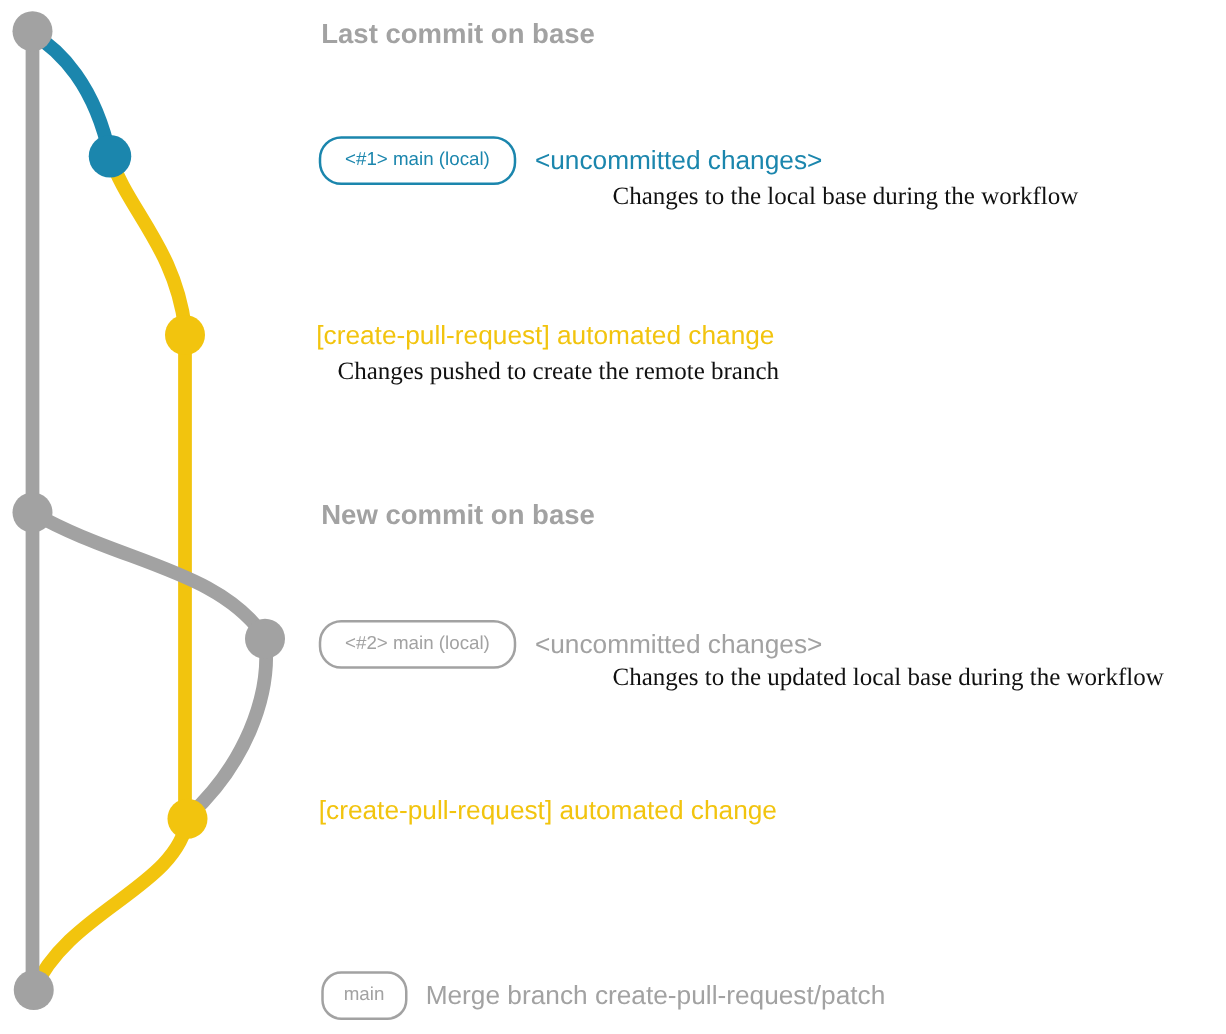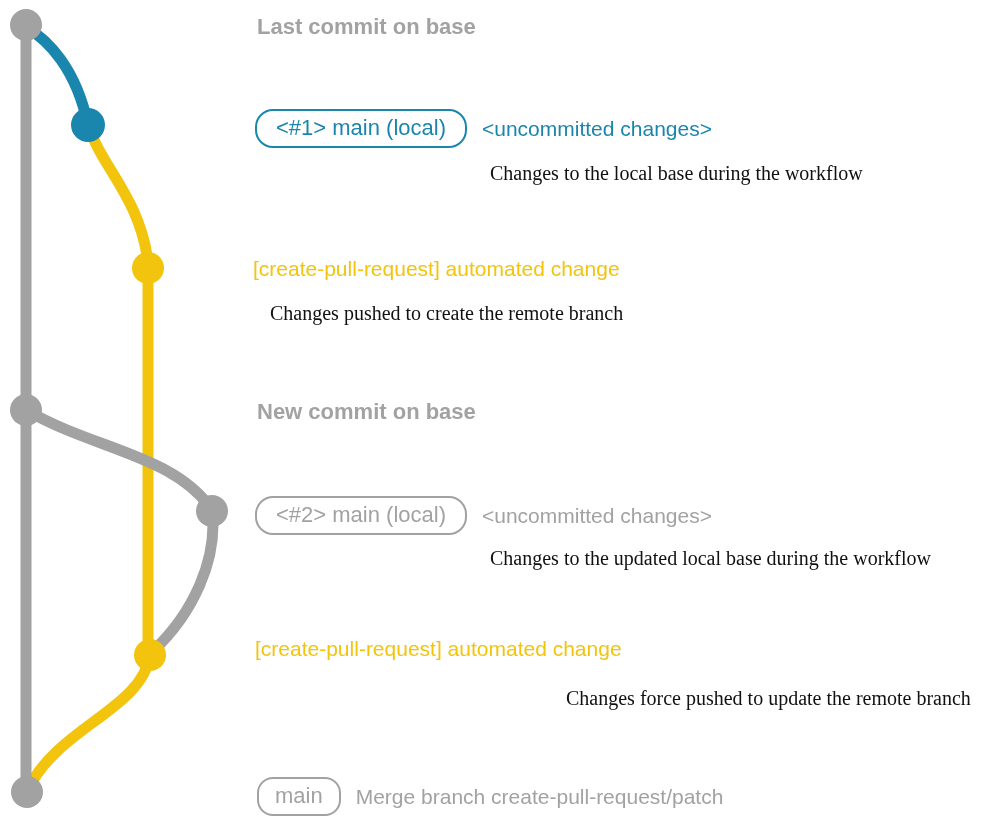--- a/index.html
+++ b/index.html
@@ -4,29 +4,29 @@
 <style>
   html,body{margin:0;padding:0;background:#ffffff;}
   body{width:981px;height:827px;position:relative;overflow:hidden;
        font-family:"Liberation Sans", sans-serif;}
   .stage{position:absolute;inset:0;width:981px;height:827px;}
   .graph{position:absolute;left:0;top:0;width:240px;height:827px;}
 
   .abs{position:absolute;white-space:nowrap;}
   .sans{font-family:"Liberation Sans", sans-serif;font-size:21px;line-height:24px;}
   .sans-lg{font-family:"Liberation Sans", sans-serif;font-size:22px;line-height:25px;font-weight:bold;}
-  .serif{font-family:"Liberation Serif", serif;font-size:20px;line-height:23px;color:#111111;margin-top:16px;}
+  .serif{font-family:"Liberation Serif", serif;font-size:20px;line-height:23px;color:#111111;}
 
   .c-gray{color:#a2a2a2;}
   .c-teal{color:#1b86ad;}
   .c-yellow{color:#f2c40e;}
 
   .rowflex{display:flex;align-items:center;gap:15px;}
   .badge{display:inline-block;border:2px solid;border-radius:18px;
-         padding:5px 19px 6px 19px;font-size:22px;line-height:24px;background:#ffffff;}
+         padding:5px 19px 6px 19px;font-size:15px;line-height:24px;background:#ffffff;}
   .badge.b-teal{border-color:#1b86ad;color:#1b86ad;}
   .badge.b-gray{border-color:#a2a2a2;color:#a2a2a2;}
   .badge.b-yellow{border-color:#f2c40e;color:#f2c40e;}
   .badge.small{padding:5px 16px 6px 16px;border-radius:16px;}
 </style>
 </head>
 <body>
 
 <div class="stage">
 
@@ -66,20 +66,19 @@
 
   <div class="abs rowflex" style="left:255px;top:496px;">
     <span class="badge b-gray">&lt;#2&gt; main (local)</span>
     <span class="sans c-gray">&lt;uncommitted changes&gt;</span>
   </div>
   <div class="abs serif" style="left:490px;top:531px;">Changes to the updated local base during the workflow</div>
 
   <div class="abs rowflex" style="left:255px;top:637px;gap:14px;">
     <span class="sans c-yellow">[create-pull-request] automated change</span>
   </div>
-  <div class="abs serif" style="left:566px;top:671px;">Changes force pushed to update the remote branch</div>
 
   <div class="abs rowflex" style="left:257px;top:777px;">
     <span class="badge b-gray small">main</span>
     <span class="sans c-gray">Merge branch create-pull-request/patch</span>
   </div>
 
 </div>
 
 </body></html>

